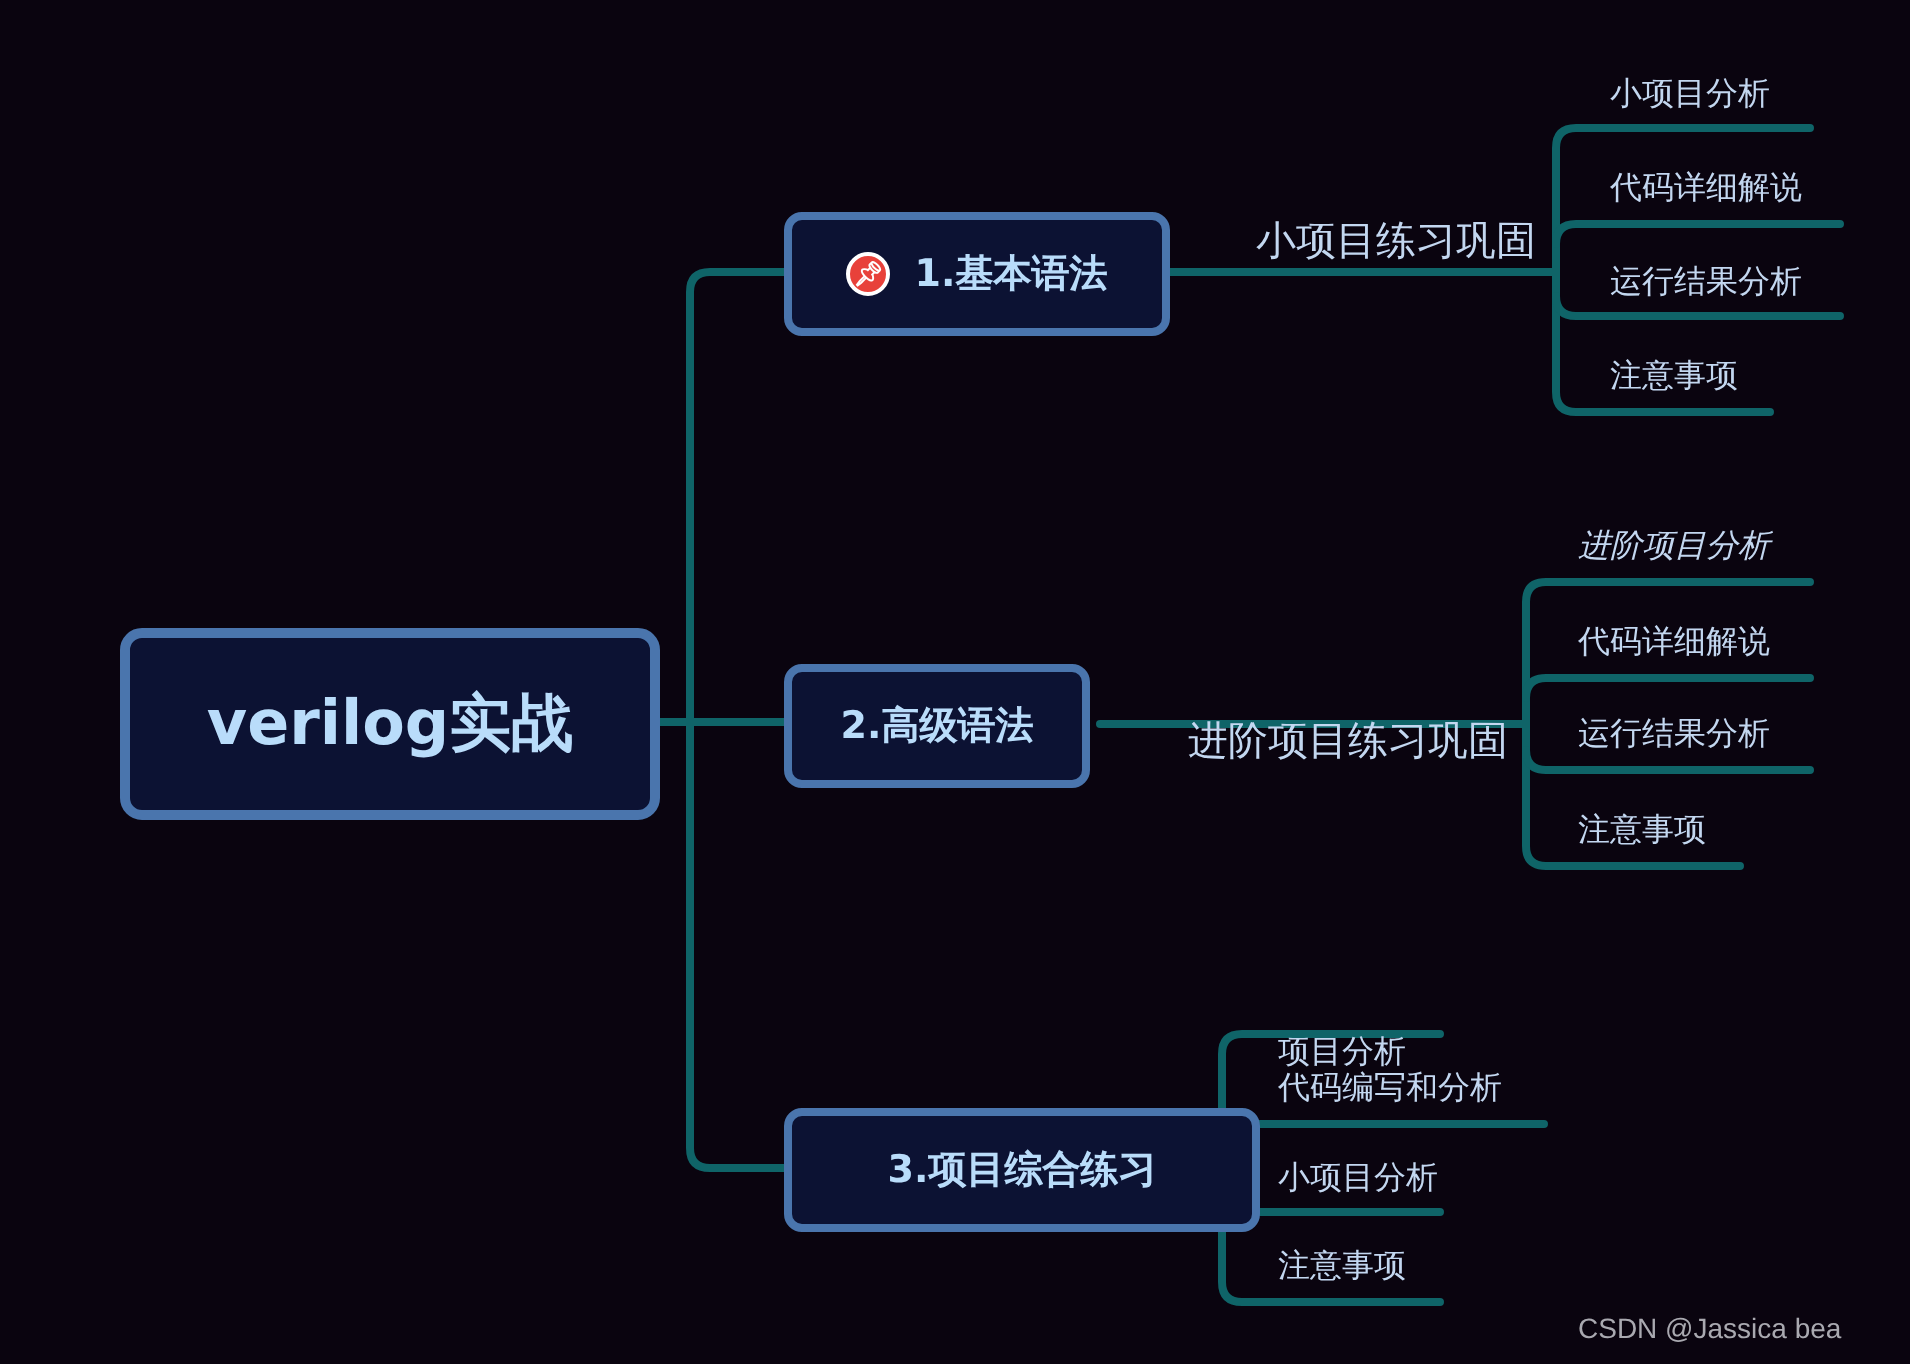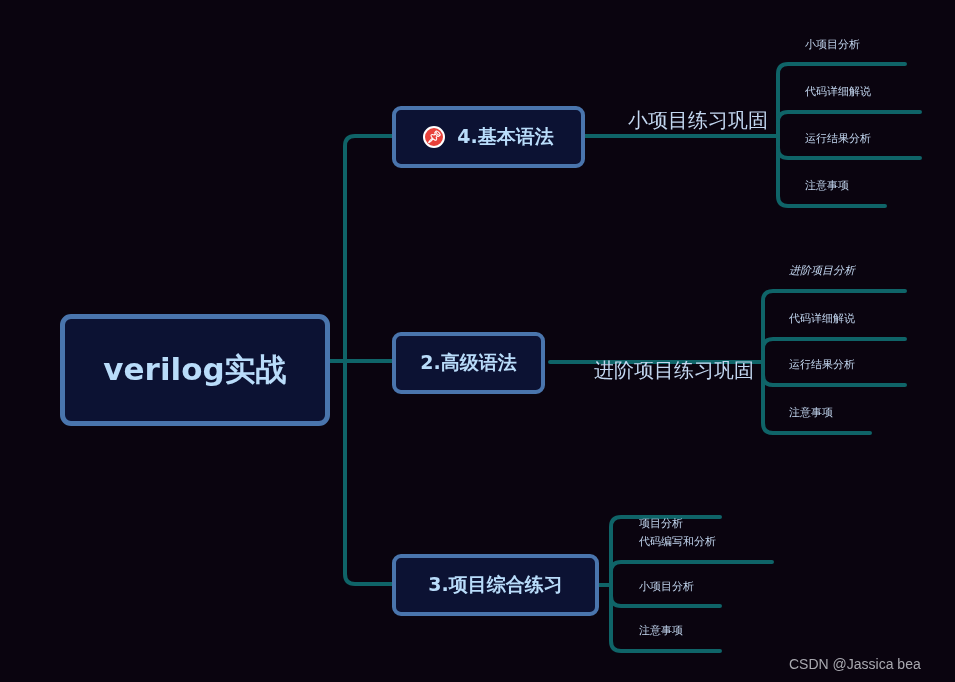--- a/index.html
+++ b/index.html
@@ -7,32 +7,32 @@
       width: 955px; height: 682px; background: #0a040f; position: relative; overflow: hidden;
       font-family: "DejaVu Sans", "Liberation Sans", sans-serif;
     }
     svg.lines { position: absolute; left: 0; top: 0; }
     .node {
       position: absolute; box-sizing: border-box;
       background: #0c1233; border: 4px solid #4a75ad; border-radius: 9px;
       color: #b9dcfa; display: flex; align-items: center; justify-content: center;
       font-weight: bold;
     }
-    .root { left: 60px; top: 314px; width: 270px; height: 112px; border-width: 5px; border-radius: 11px; font-size: 31px; }
+    .root { left: 60px; top: 314px; width: 270px; height: 96px; border-width: 5px; border-radius: 11px; font-size: 31px; }
     .l1 { height: 62px; font-size: 19px; border-width: 4px; }
     .pin {
       width: 22px; height: 22px; border-radius: 50%; background: #e8413a; border: 2px solid #fff;
       display: inline-flex; align-items: center; justify-content: center; margin-right: 12px;
       color: #fff; font-size: 12px; box-sizing: border-box;
     }
     .label {
       position: absolute; color: #c3d7f0; font-size: 20px; white-space: nowrap;
       font-weight: normal;
     }
-    .leaf { position: absolute; color: #c3d7f0; font-size: 11px; white-space: nowrap; }
+    .leaf { position: absolute; color: #c3d7f0; font-size: 16px; white-space: nowrap; }
     .watermark { position: absolute; left: 789px; top: 656px; color: #a9a9b0; font-size: 14px; font-family: "Liberation Sans", sans-serif; }
   </style>
 </head>
 <body>
 
 <svg class="lines" width="955" height="682">
   <g fill="none" stroke="#0f6468" stroke-width="4" stroke-linecap="round">
 
     <path d="M330 361 H392"></path>
 
@@ -54,26 +54,26 @@
     <path d="M611 596 Q611 606 621 606 H720"></path>
   </g>
 </svg>
 
 <div class="node root">
   <span>verilog实战</span>
 </div>
 
 <div class="node l1" style="left:392px; top:106px; width:193px;">
   <span class="pin">📌︎</span>
-  <span>4.基本语法</span>
+  <span>1.基本语法</span>
 </div>
 <div class="node l1" style="left:392px; top:332px; width:153px;">
   <span>2.高级语法</span>
 </div>
-<div class="node l1" style="left:392px; top:554px; width:207px;">
+<div class="node l1" style="left:392px; top:554px; width:238px;">
   <span>3.项目综合练习</span>
 </div>
 
 <span class="label" style="left:628px; top:107px;">小项目练习巩固</span>
 <span class="label" style="left:594px; top:333px;margin-top:24px;">进阶项目练习巩固</span>
 
 <span class="leaf" style="left:805px; top:37px;">小项目分析</span>
 <span class="leaf" style="left:805px; top:84px;">代码详细解说</span>
 <span class="leaf" style="left:805px; top:131px;">运行结果分析</span>
 <span class="leaf" style="left:805px; top:178px;">注意事项</span>

